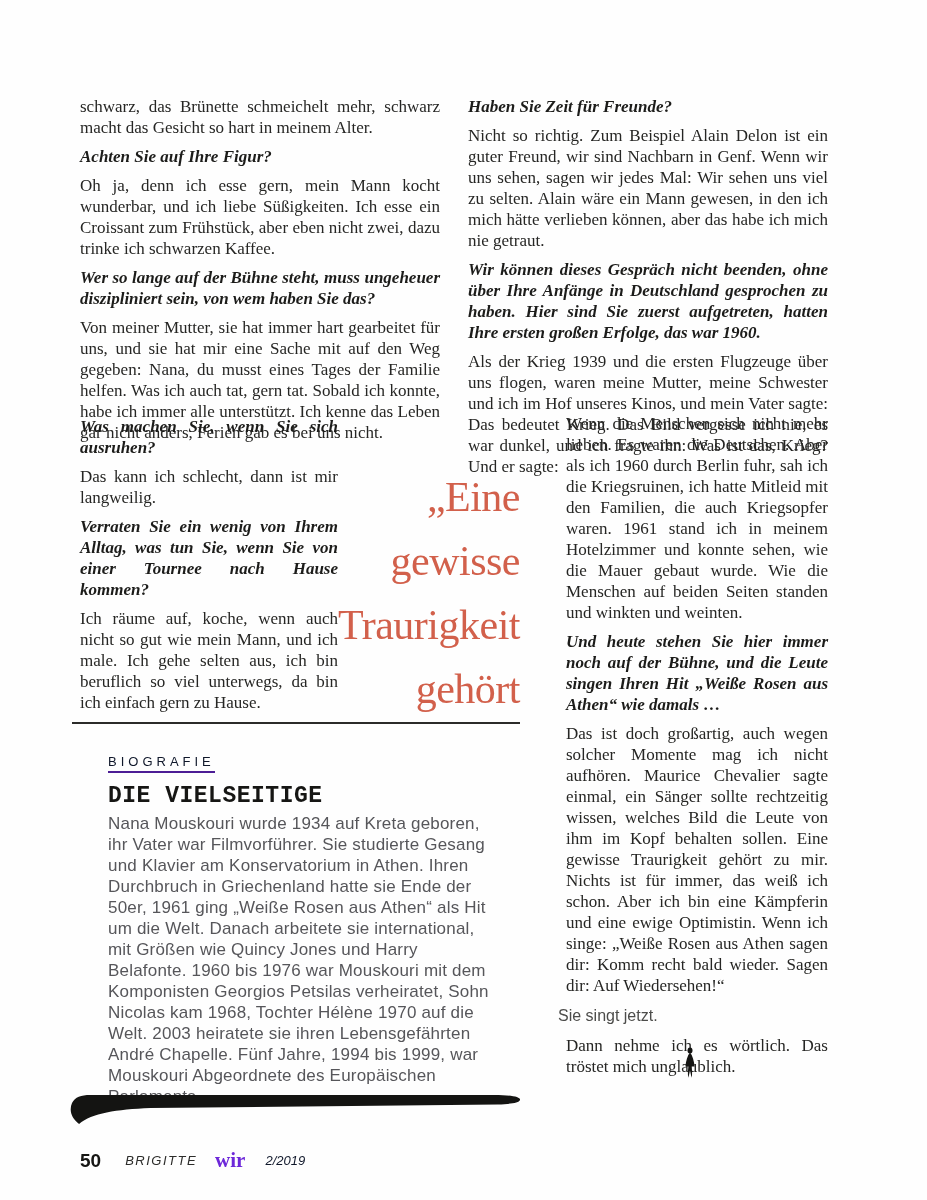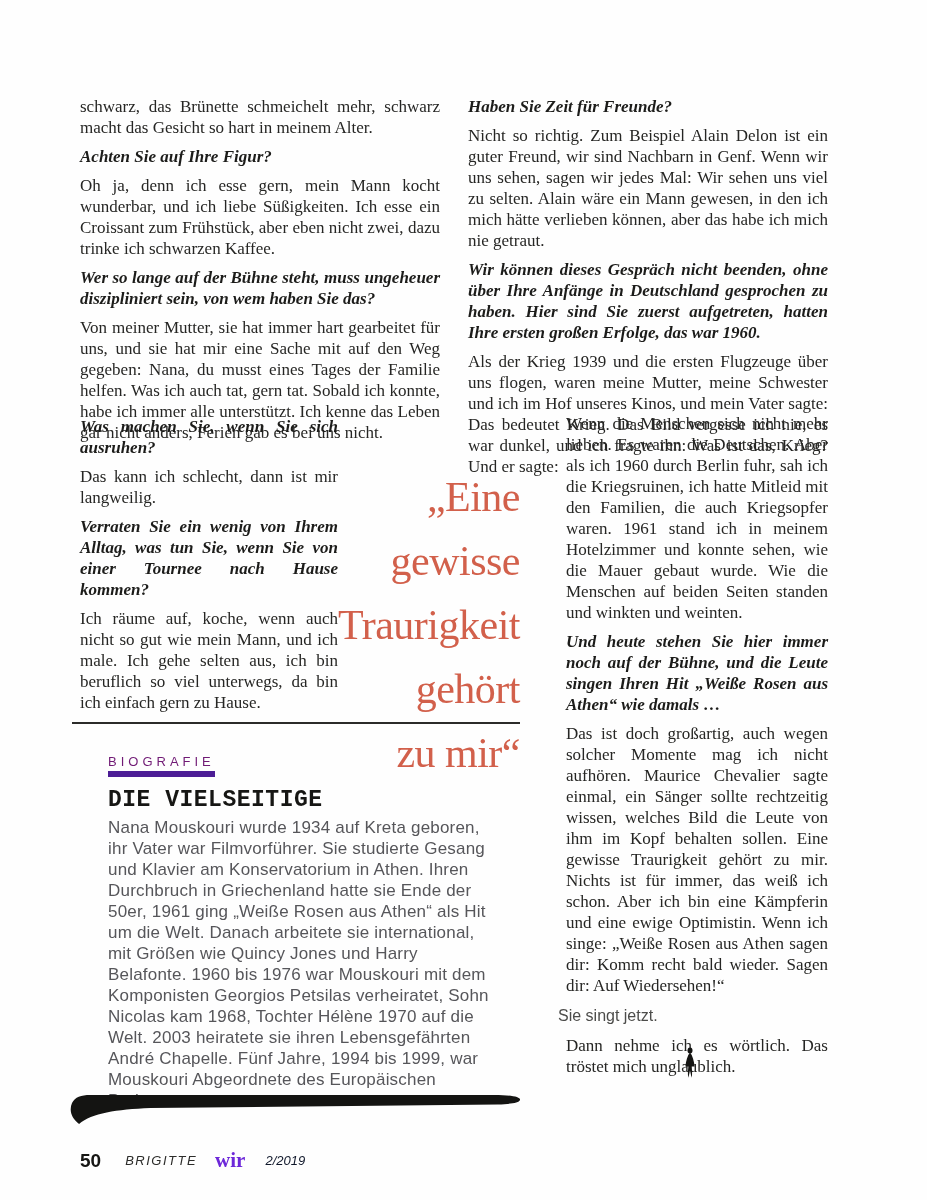--- a/index.html
+++ b/index.html
@@ -35,22 +35,22 @@
   .pull-quote span{display:block;white-space:nowrap;margin-top:14px;}
 
   .bio{
     position:absolute;left:72px;top:722px;width:448px;
     border-top:2px solid #2b2b29;
     font-family:"Liberation Sans","DejaVu Sans",sans-serif;
   }
   .bio-inner{margin:28px 0 0 36px;width:392px;}
   .bio-label{
     display:inline-block;
-    font-size:13px;letter-spacing:4px;color:#701a75;
-    border-bottom:6px solid #4c1d95;padding-bottom:2px;
+    font-size:13px;letter-spacing:4px;color:#0f172a;
+    border-bottom:2px solid #4c1d95;padding-bottom:2px;
     font-weight:400;
   }
   .bio-title{
     margin:10px 0 4px 0;
     font-size:23px;font-weight:bold;letter-spacing:0.5px;color:#161614;font-family:Liberation Mono, monospace;
   }
   .bio-text{
     margin:0;
     font-size:17px;line-height:21px;font-weight:300;
     color:#56565a;letter-spacing:0.2px;text-align:left;
@@ -90,21 +90,20 @@
     <p class="a">Das kann ich schlecht, dann ist mir langweilig.</p>
     <p class="q">Verraten Sie ein wenig von Ihrem Alltag, was tun Sie, wenn Sie von einer Tournee nach Hause kommen?</p>
     <p class="a">Ich räume auf, koche, wenn auch nicht so gut wie mein Mann, und ich male. Ich gehe selten aus, ich bin beruflich so viel unterwegs, da bin ich einfach gern zu Hause.</p>
   </div>
 
   <div class="pull-quote" style="color:#d2604b;">
     <span>„Eine</span>
     <span>gewisse</span>
     <span>Traurigkeit</span>
     <span>gehört</span>
-    <span>zu mir“</span>
   </div>
 
   <div class="col right-top">
     <p class="q">Haben Sie Zeit für Freunde?</p>
     <p class="a">Nicht so richtig. Zum Beispiel Alain Delon ist ein guter Freund, wir sind Nachbarn in Genf. Wenn wir uns sehen, sagen wir jedes Mal: Wir sehen uns viel zu selten. Alain wäre ein Mann gewesen, in den ich mich hätte verlieben können, aber das habe ich mich nie getraut.</p>
     <p class="q">Wir können dieses Gespräch nicht beenden, ohne über Ihre Anfänge in Deutschland gesprochen zu haben. Hier sind Sie zuerst aufgetreten, hatten Ihre ersten großen Erfolge, das war 1960.</p>
     <p class="a">Als der Krieg 1939 und die ersten Flugzeuge über uns flogen, waren meine Mutter, meine Schwester und ich im Hof unseres Kinos, und mein Vater sagte: Das bedeutet Krieg. Das Bild vergesse ich nie, es war dunkel, und ich fragte ihn: Was ist das, Krieg? Und er sagte:</p>
   </div>
 
   <div class="col right-bottom">

